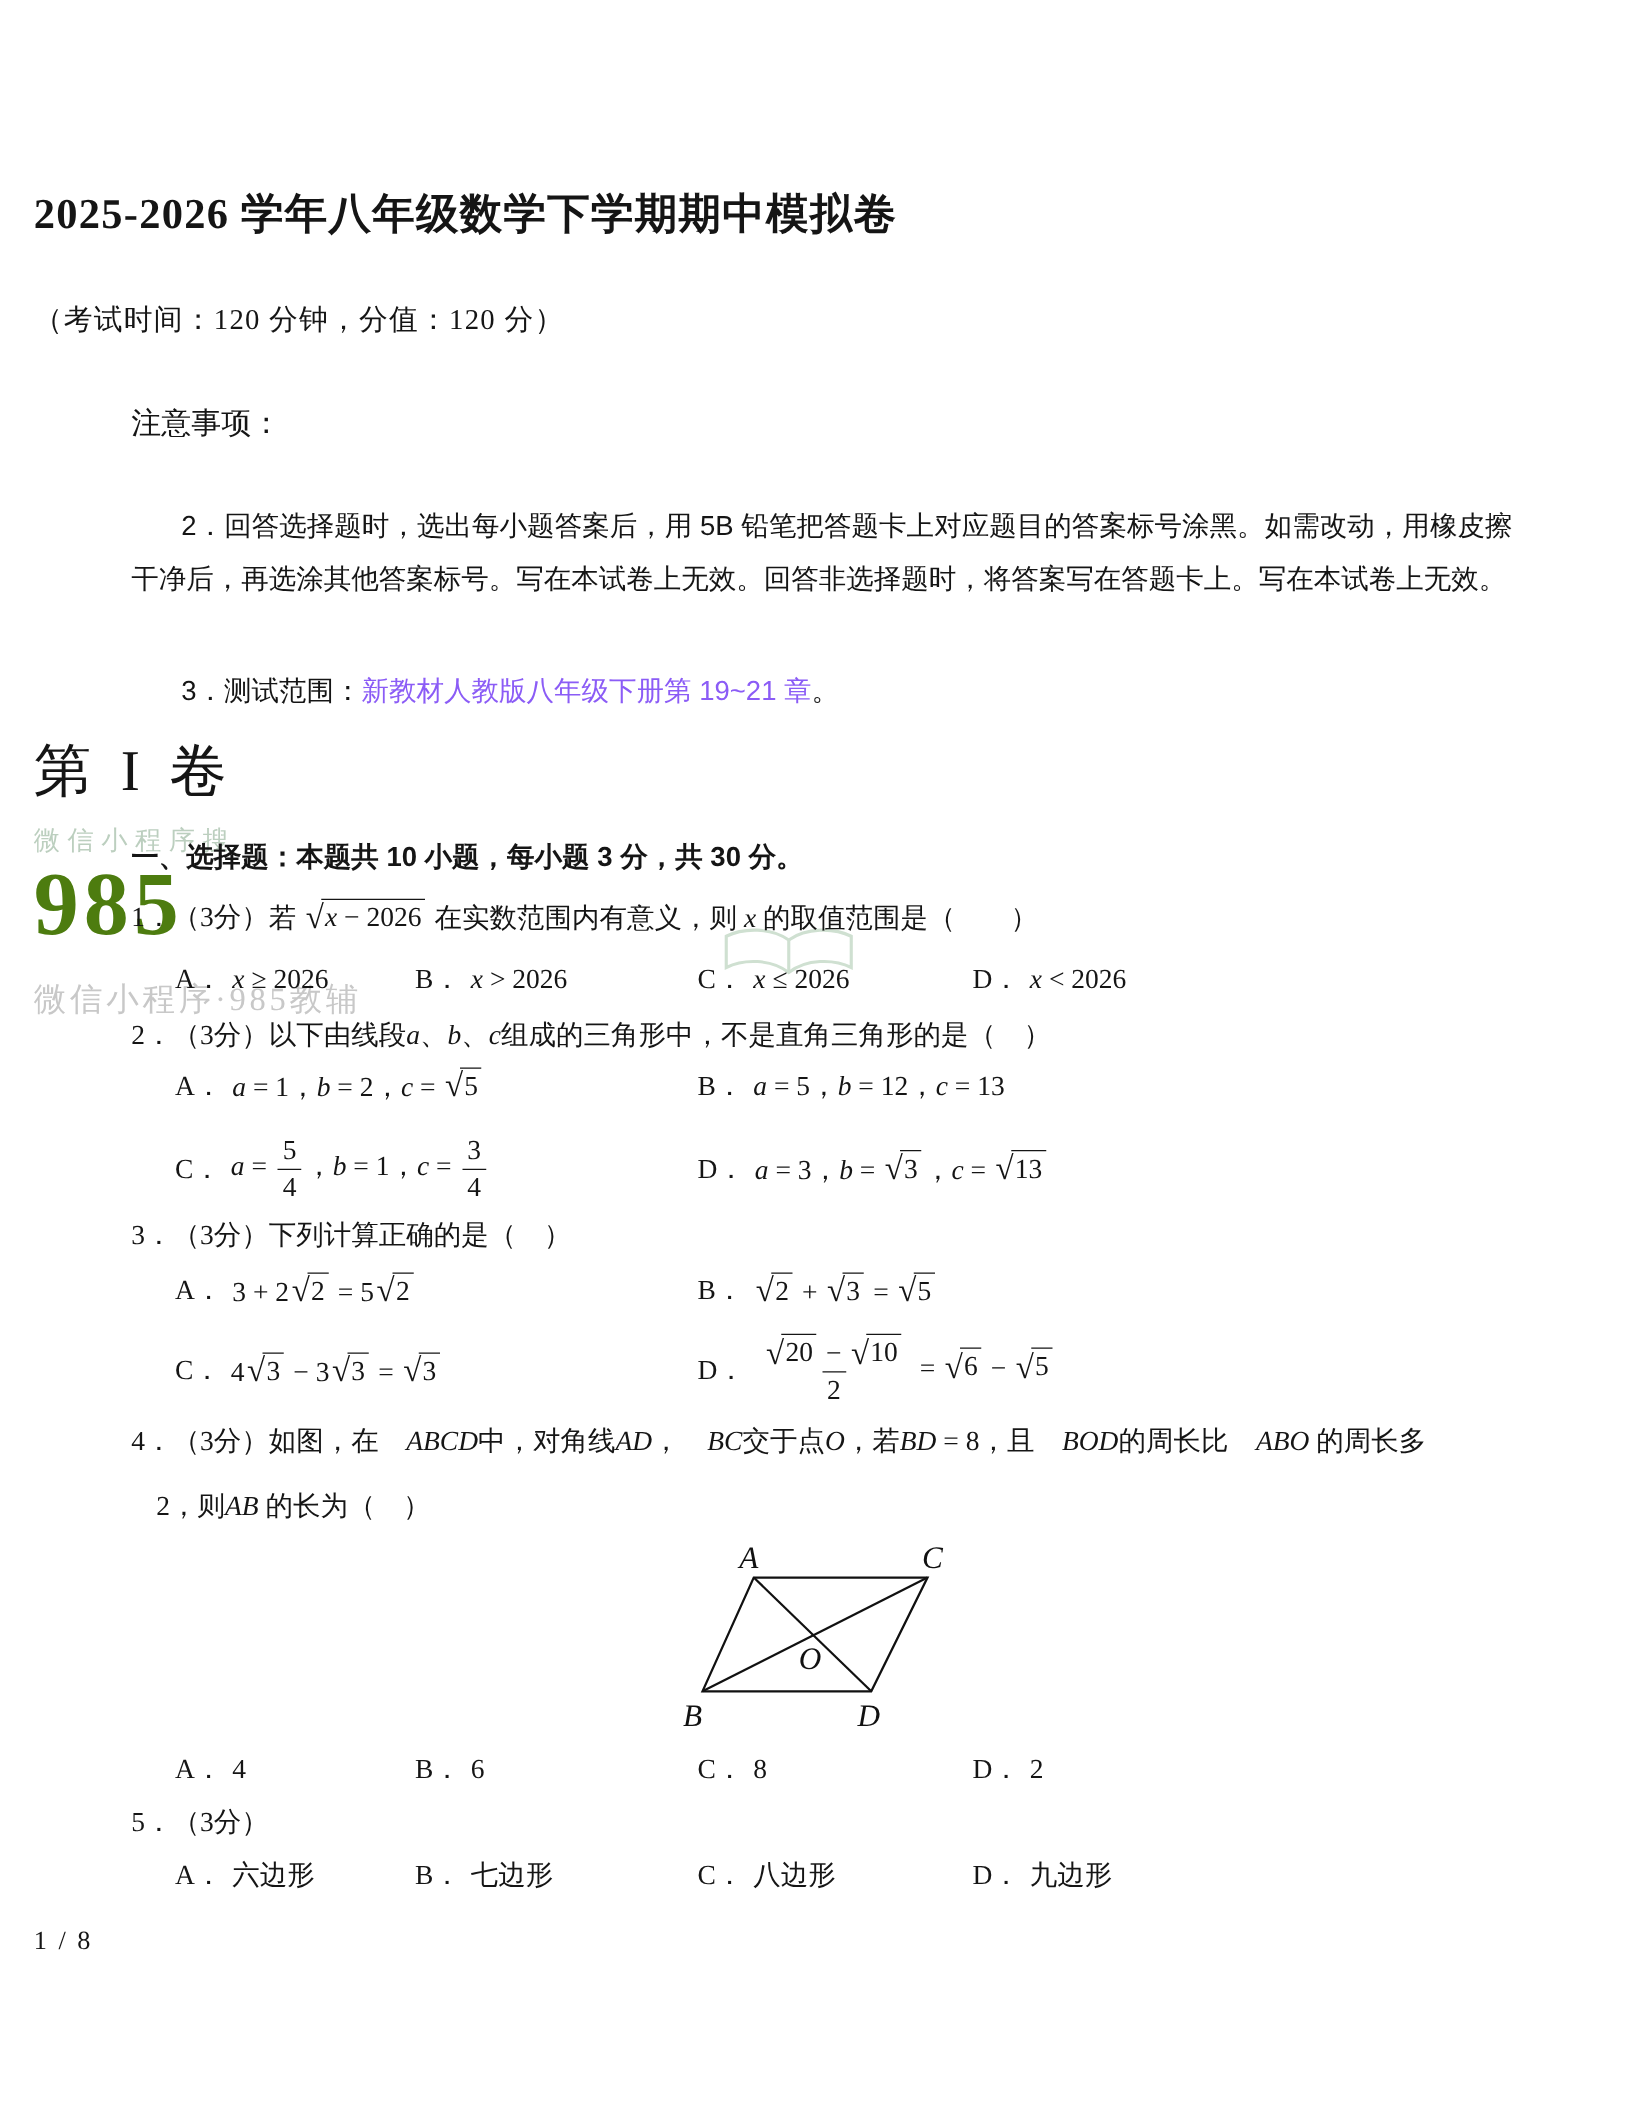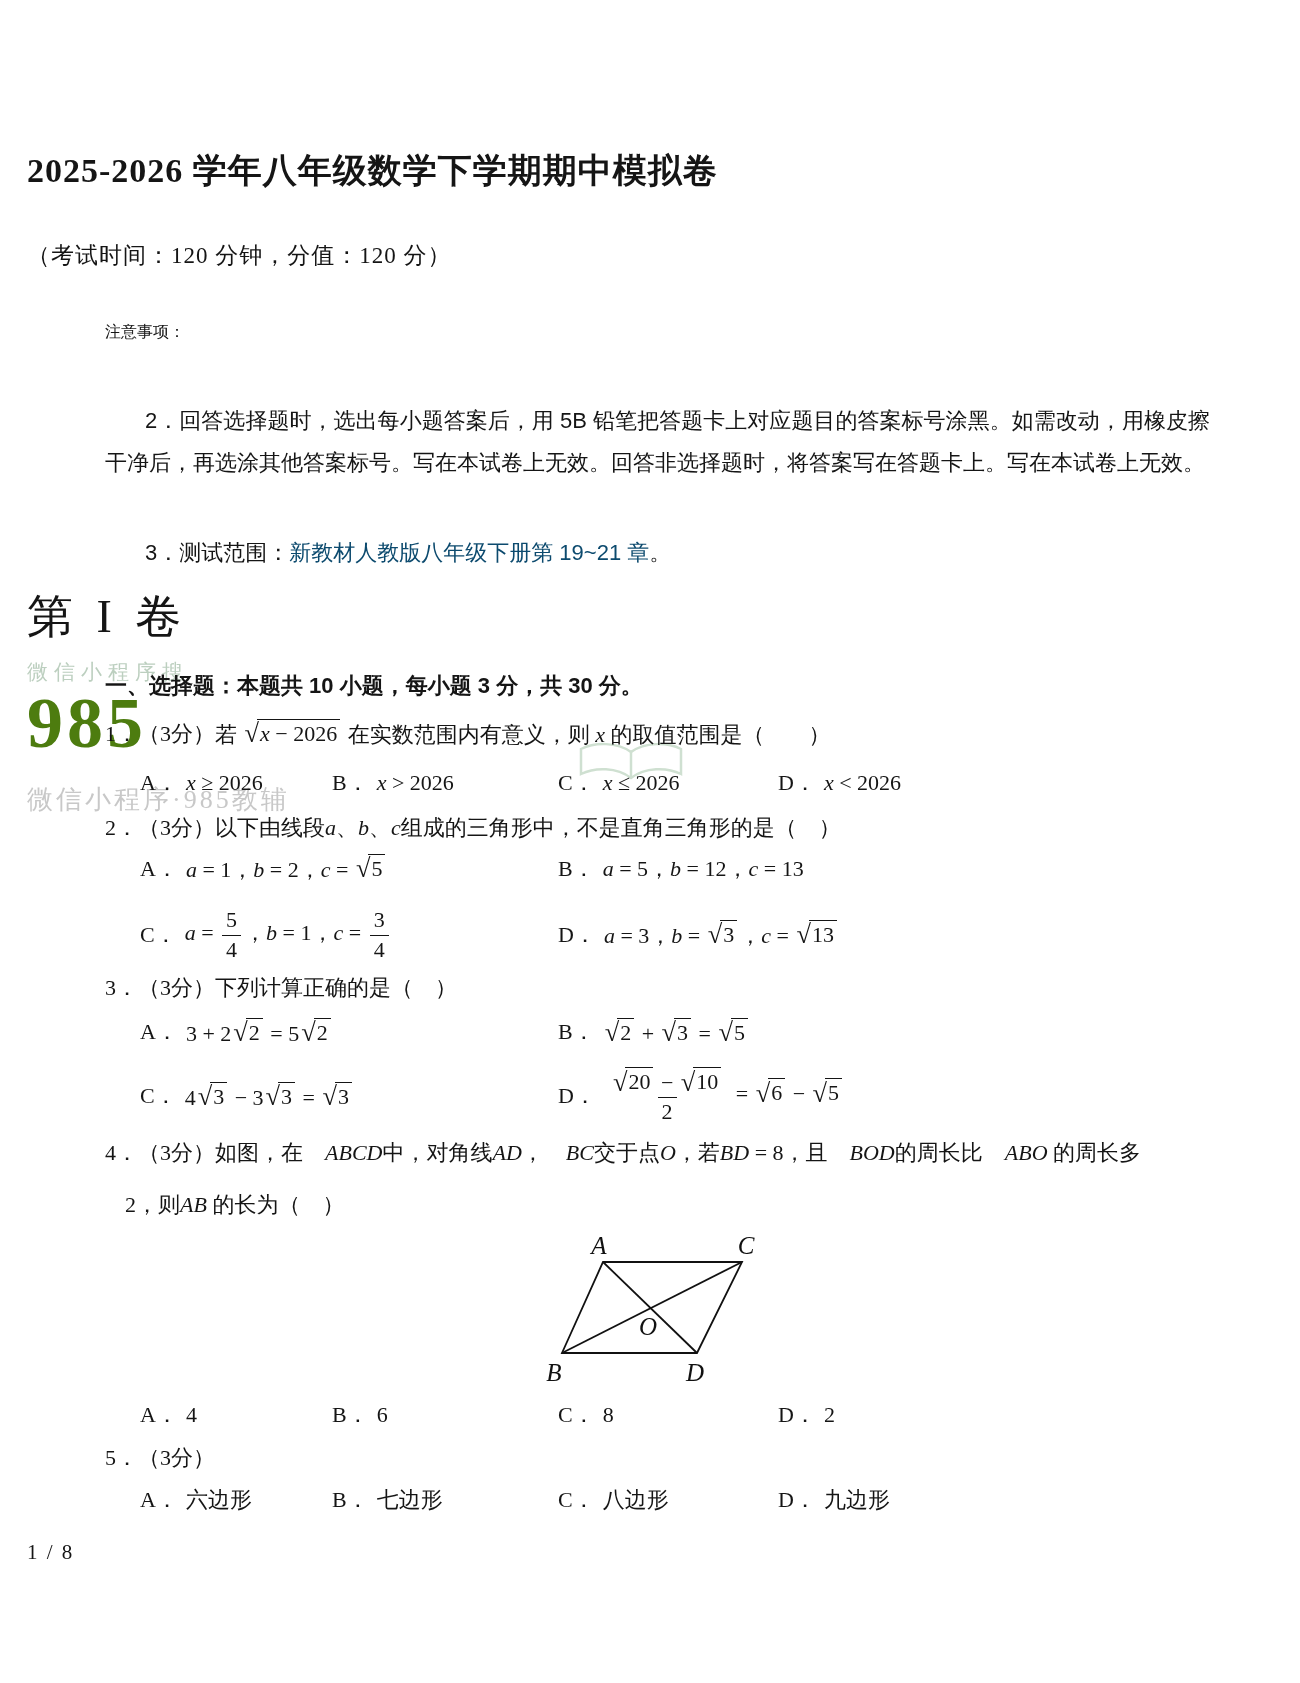--- a/index.html
+++ b/index.html
@@ -12,24 +12,24 @@
     font-family:"Liberation Serif","DejaVu Serif",serif;
     font-size:22px;
     overflow:hidden;
   }
   .abs{position:absolute;}
   .centered{left:0;width:1300px;padding-left:27px;}
   .sans{font-family:"Liberation Sans","DejaVu Sans",sans-serif;}
 
   .title{font-size:34px;font-weight:700;letter-spacing:1px;}
   .subtitle{font-size:23px;letter-spacing:1px;}
-  .notice-head{font-size:16px;}
+  .notice-head{font-size:24px;}
   .note{font-size:22px;}
   .note-para{left:105px;width:1105px;line-height:42px;text-indent:40px;text-align:justify;}
-  .red{color:#0c4a6e;}
+  .red{color:#8b5cf6;}
   .part-head{font-size:46px;letter-spacing:6px;}
   .section-head{font-size:22px;font-weight:700;}
 
   .qline{left:105px;display:flex;align-items:center;white-space:nowrap;}
   .qline2{left:125px;display:flex;align-items:center;white-space:nowrap;}
   .opt-row{left:0;width:1300px;height:30px;}
   .opt{position:absolute;top:0;display:inline-flex;align-items:center;white-space:nowrap;height:100%;}
   .opt-label{margin-right:8px;}
 
   

